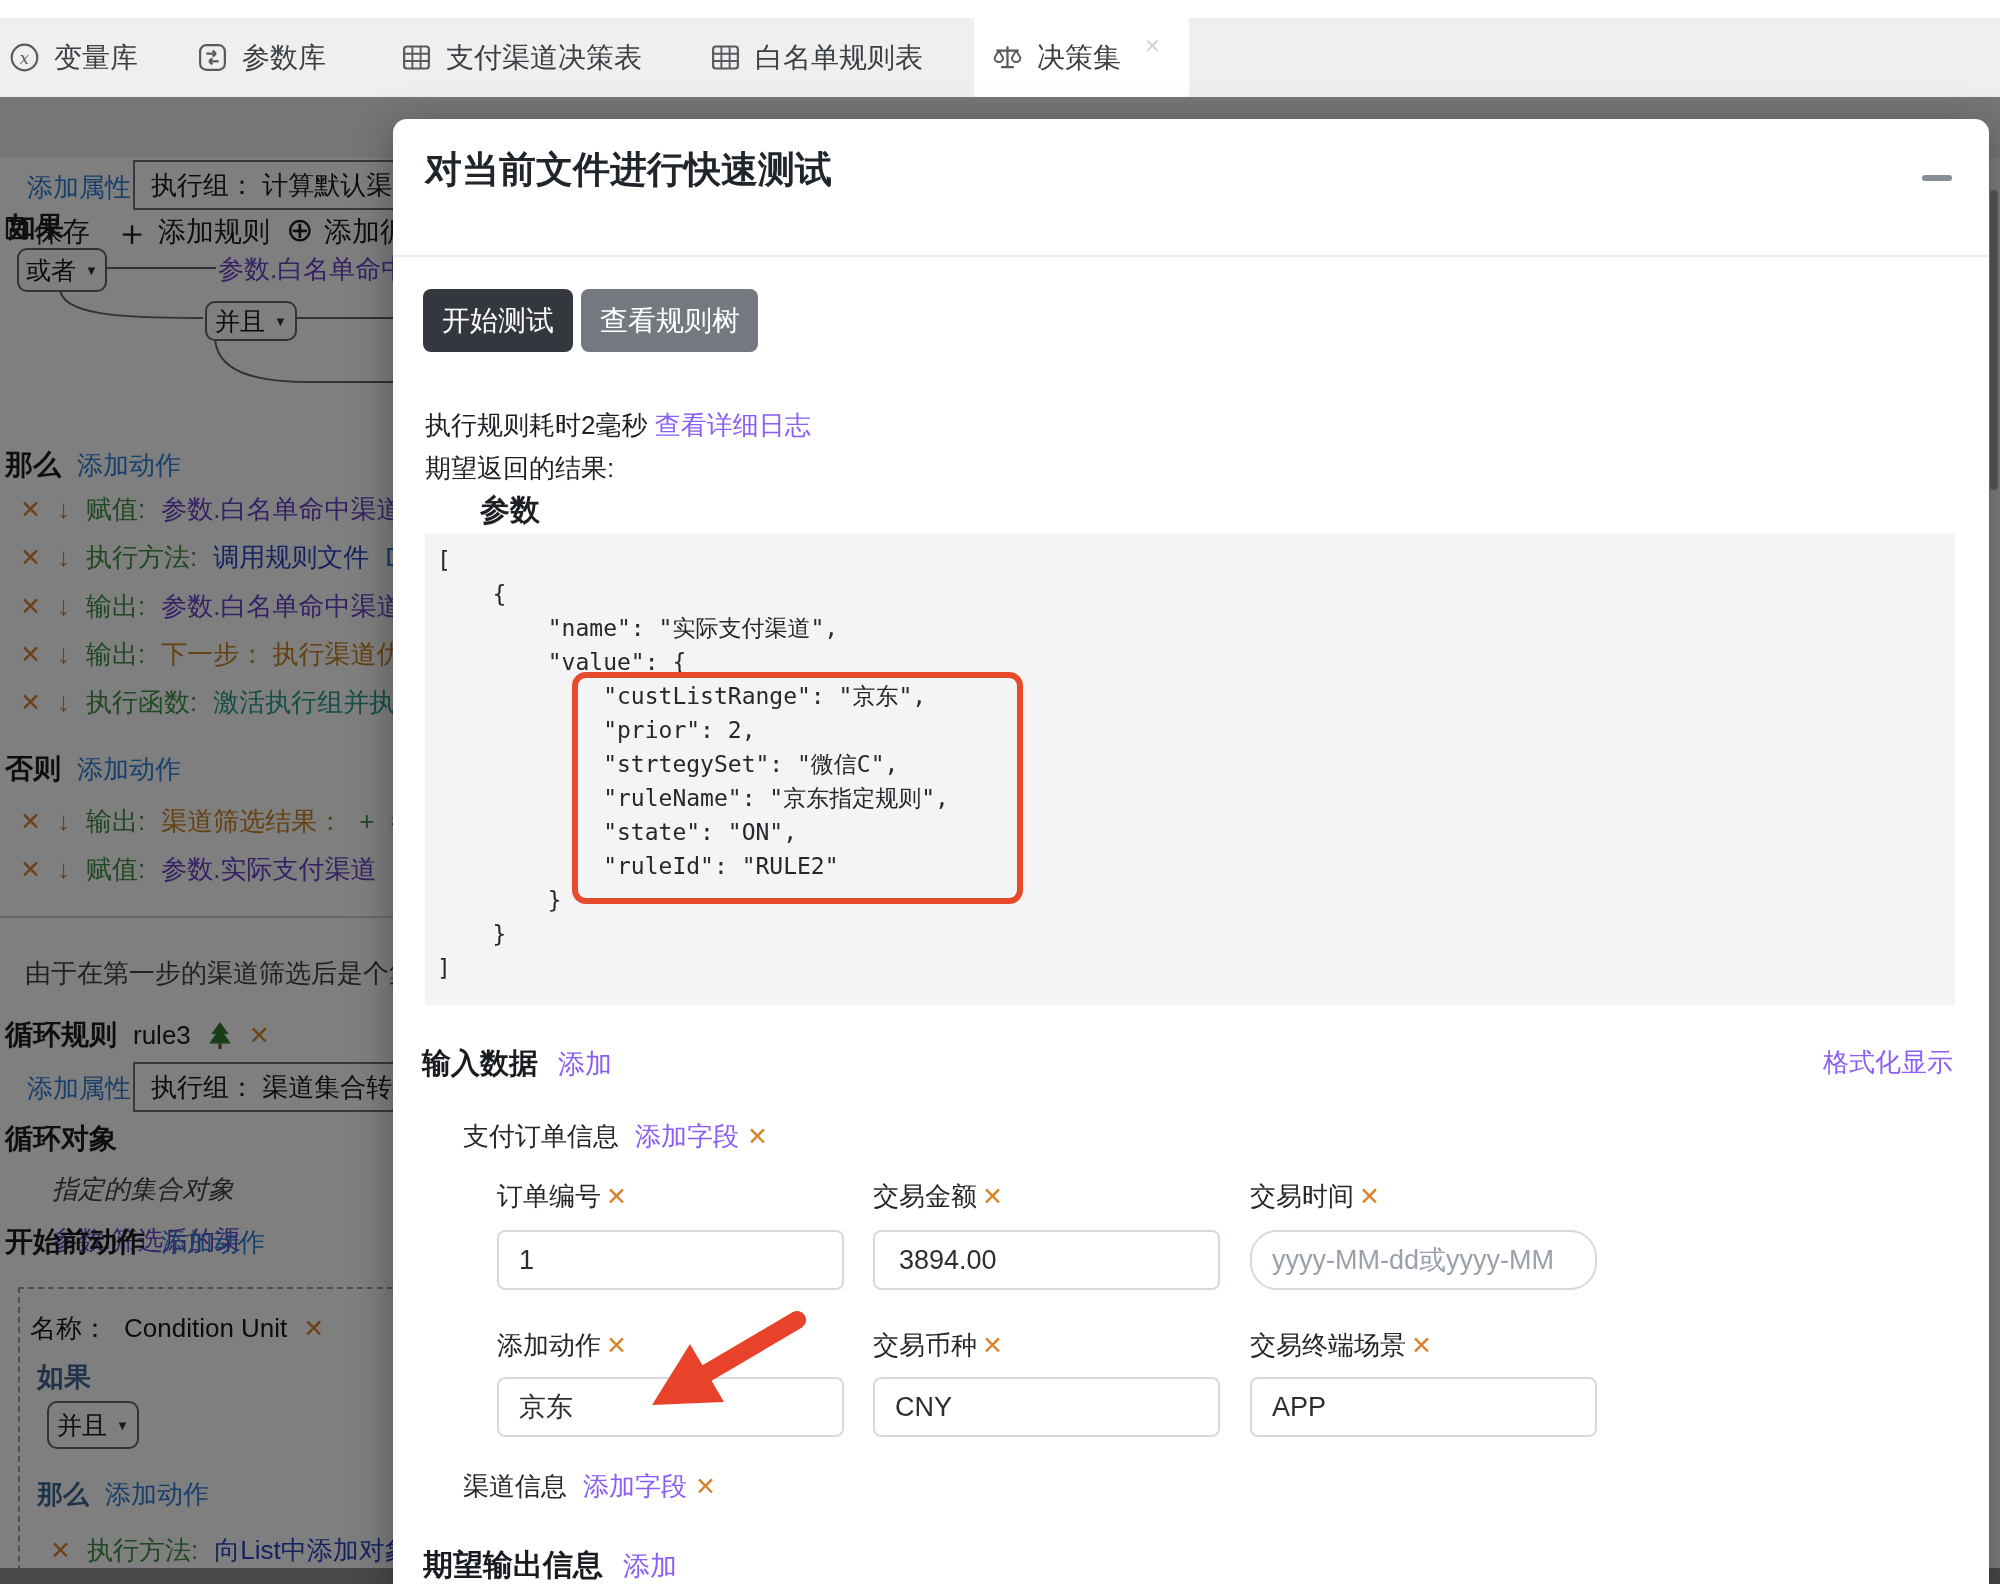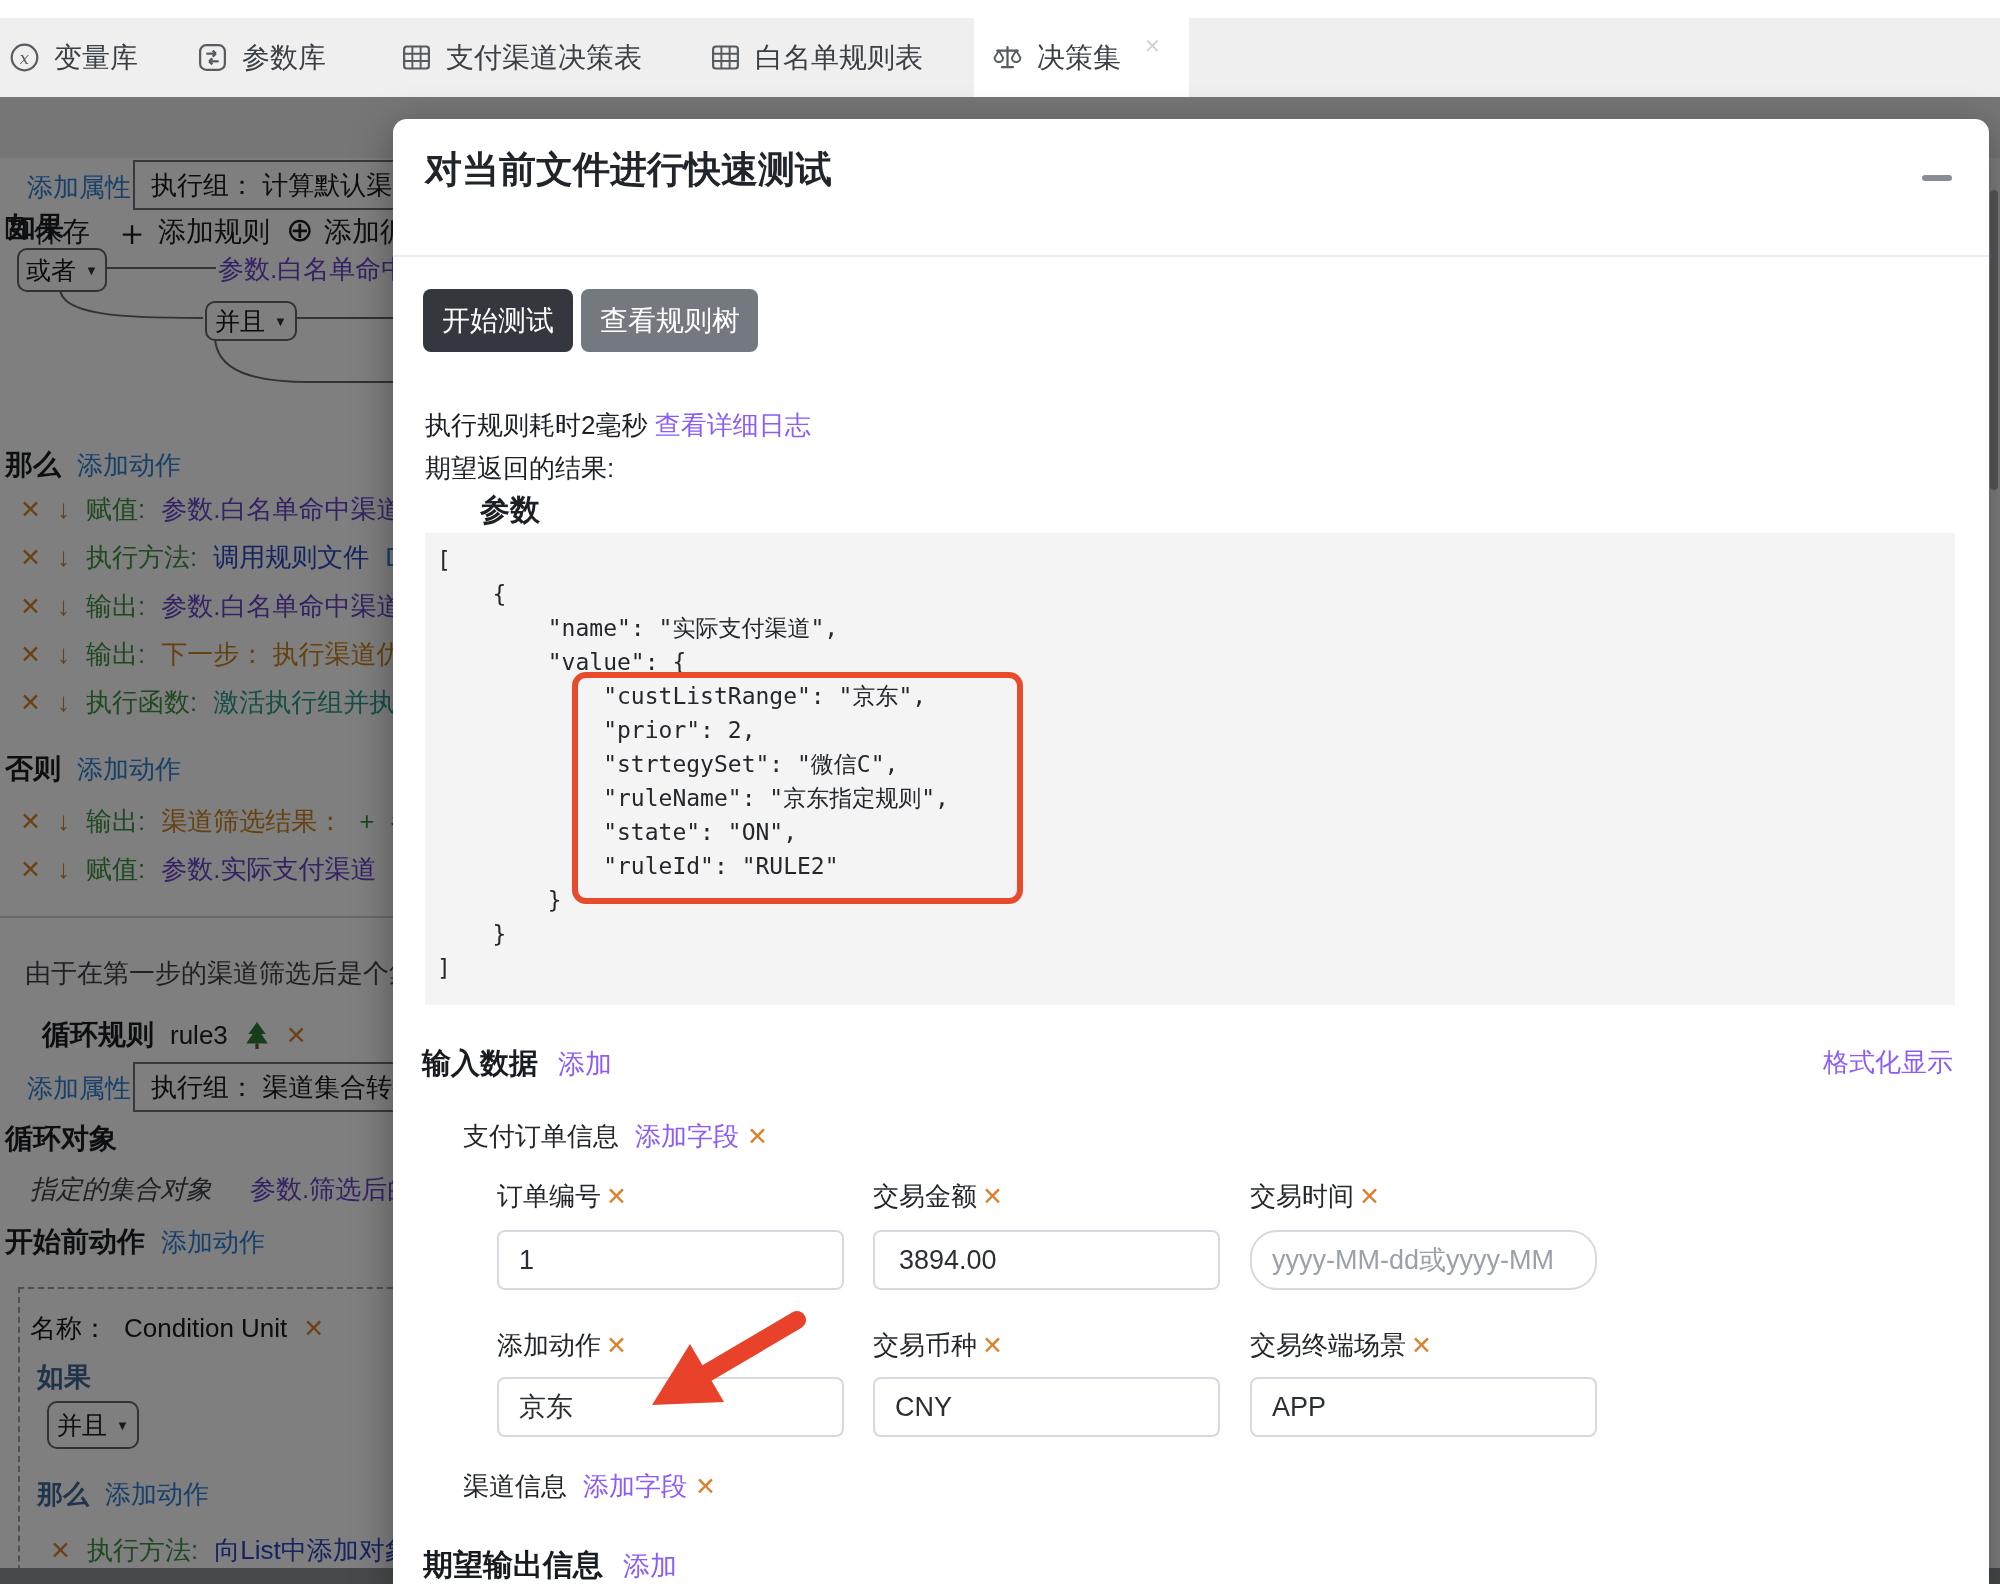--- a/index.html
+++ b/index.html
@@ -214,37 +214,37 @@
       <span class="dn">↓</span>
       <span class="glabel">赋值:</span>
       <span class="purple">参数.实际支付渠道</span>
       <span class="redeq">=</span>
     </div>
 
     <div class="divider"></div>
 
     <span class="panel-text" style="left:25px;top:956px;font-size:26px;color:#3f4348;">由于在第一步的渠道筛选后是个集合</span>
 
-    <div class="row" style="left:5px;top:1016px;margin-left:37px;">
+    <div class="row" style="left:5px;top:1016px;">
       <span class="h">循环规则</span>
       <span style="color:#181c20;">rule3</span>
       <svg width="26" height="28" viewBox="0 0 24 26" style="align-self:center;">
         <polygon points="12,1 20,12 16,12 22,21 2,21 8,12 4,12" fill="#2e7d32"></polygon>
         <rect x="10.5" y="21" width="3" height="5" fill="#6d4c41"></rect>
       </svg>
       <span class="xdel">✕</span>
     </div>
 
     <span class="panel-text bluelink" style="left:27px;top:1071px;font-size:26px;">添加属性</span>
     <div class="groupbox" style="left:133px;top:1062px;width:420px;height:46px;">
       <span>执行组： 渠道集合转换</span>
     </div>
 
     <span class="panel-text h" style="left:5px;top:1120px;">循环对象</span>
-    <div class="row" style="left:30px;top:1172px;">
+    <div class="row" style="left:30px;top:1172px;flex-direction:column;">
       <span style="font-style:italic;color:#3f4348;">指定的集合对象</span>
       <span class="purple" style="margin-left:22px;">参数.筛选后的渠</span>
     </div>
     <div class="row" style="left:5px;top:1223px;">
       <span class="h">开始前动作</span>
       <span class="bluelink">添加动作</span>
     </div>
 
     <div class="dashedbox">
       <div class="row" style="left:10px;top:22px;">

